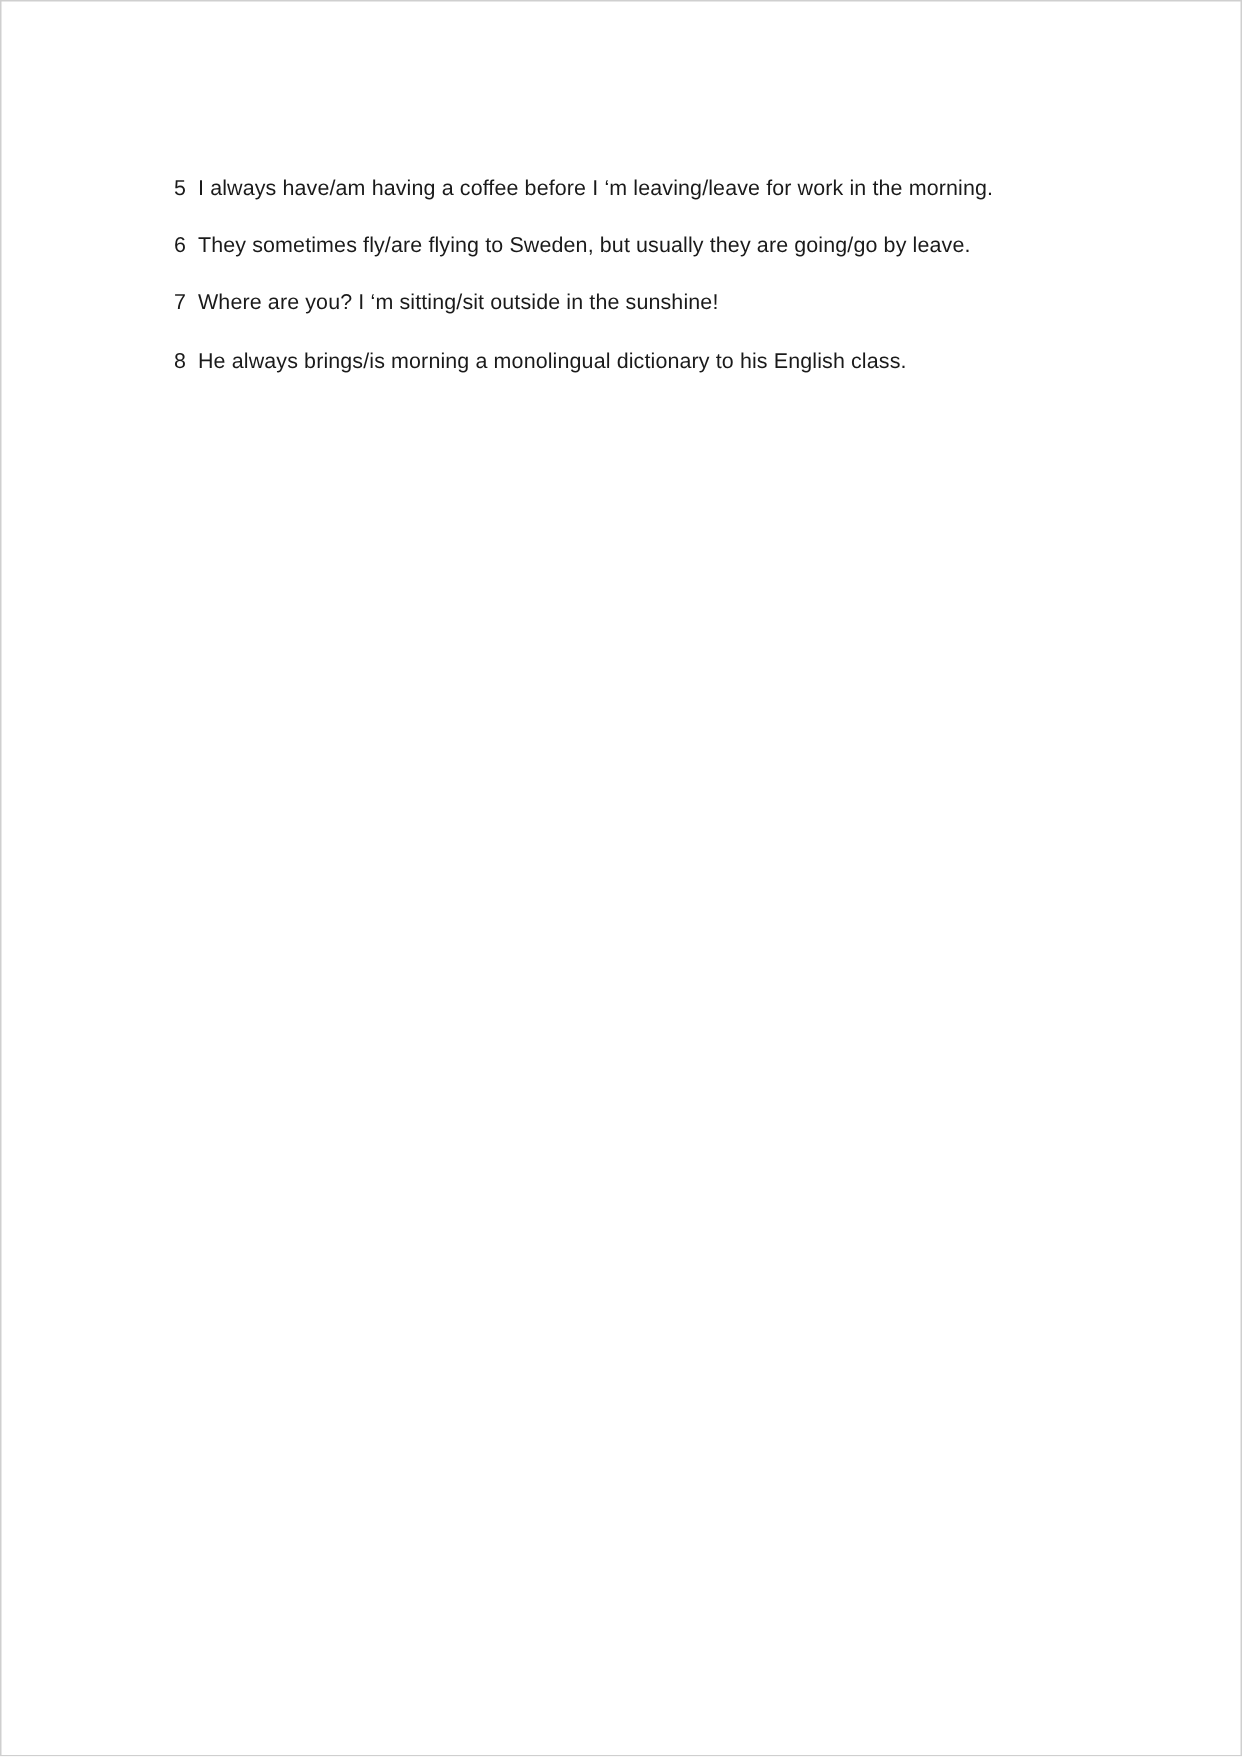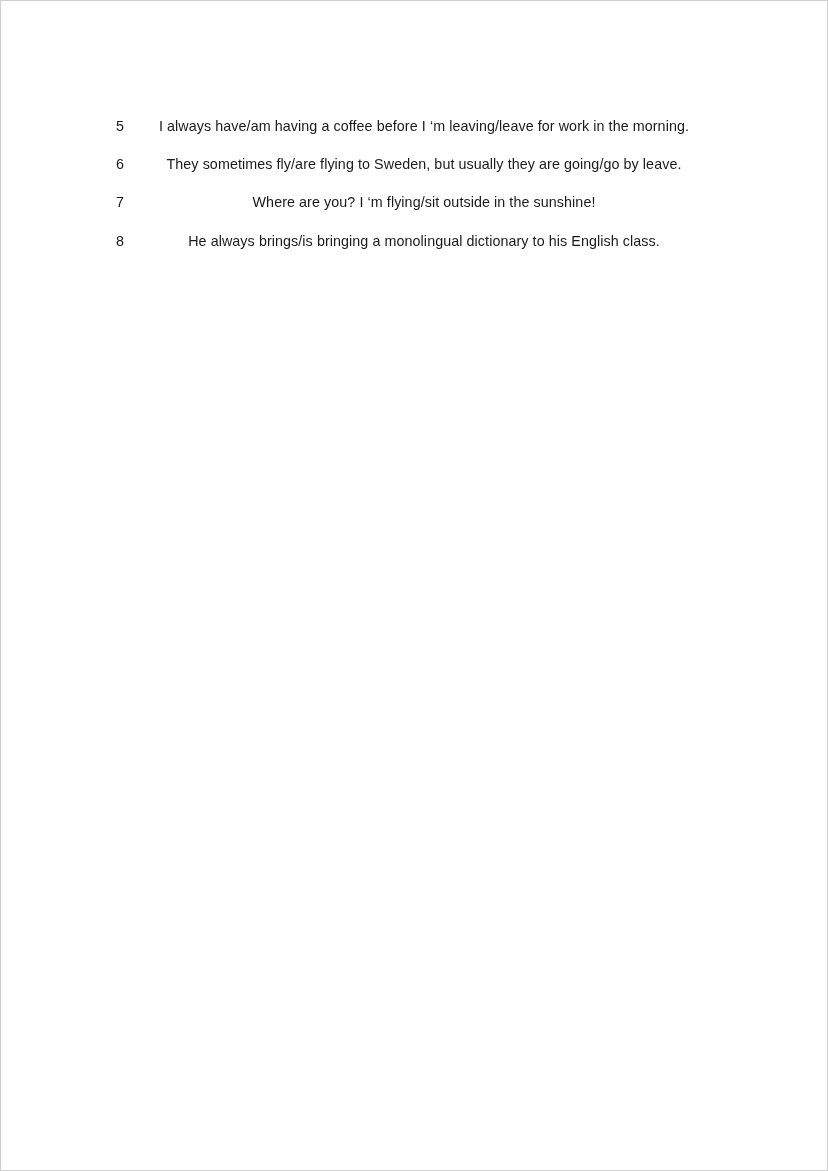--- a/index.html
+++ b/index.html
@@ -44,21 +44,20 @@
   }
   .item-number {
     flex: 0 0 auto;
     width: 16px;
     text-align: left;
     color: #1a1a1a;
   }
   .item-text {
     flex: 1 1 auto;
     white-space: nowrap;
-    text-align: center;
   }
 </style>
 </head>
 <body>
 
 <div class="page">
   <div class="page-border"></div>
 
   <div class="content">
 
@@ -67,22 +66,22 @@
       <span class="item-text">I always have/am having a coffee before I ‘m leaving/leave for work in the morning.</span>
     </div>
 
     <div class="exercise-item">
       <span class="item-number">6</span>
       <span class="item-text">They sometimes fly/are flying to Sweden, but usually they are going/go by leave.</span>
     </div>
 
     <div class="exercise-item">
       <span class="item-number">7</span>
-      <span class="item-text">Where are you? I ‘m flying/sit outside in the sunshine!</span>
+      <span class="item-text">Where are you? I ‘m sitting/sit outside in the sunshine!</span>
     </div>
 
     <div class="exercise-item">
       <span class="item-number">8</span>
-      <span class="item-text">He always brings/is bringing a monolingual dictionary to his English class.</span>
+      <span class="item-text">He always brings/is morning a monolingual dictionary to his English class.</span>
     </div>
 
   </div>
 </div>
 
 </body></html>

